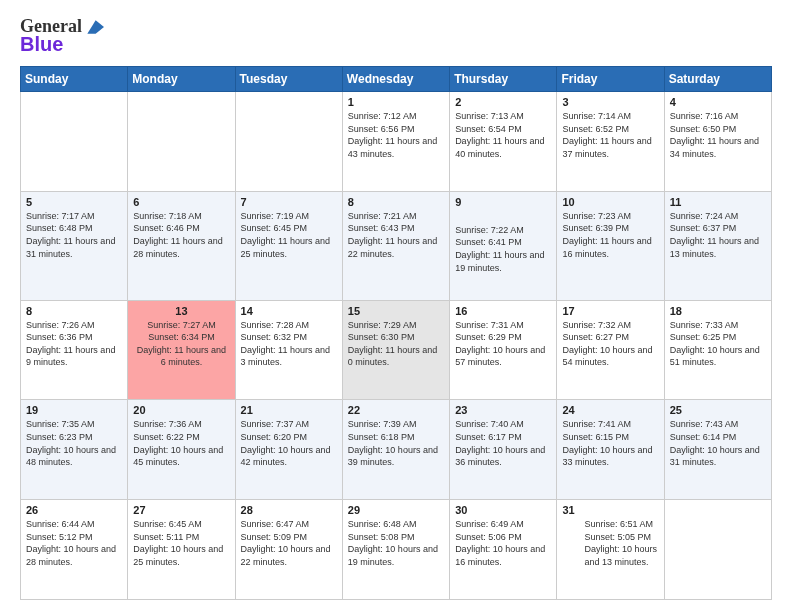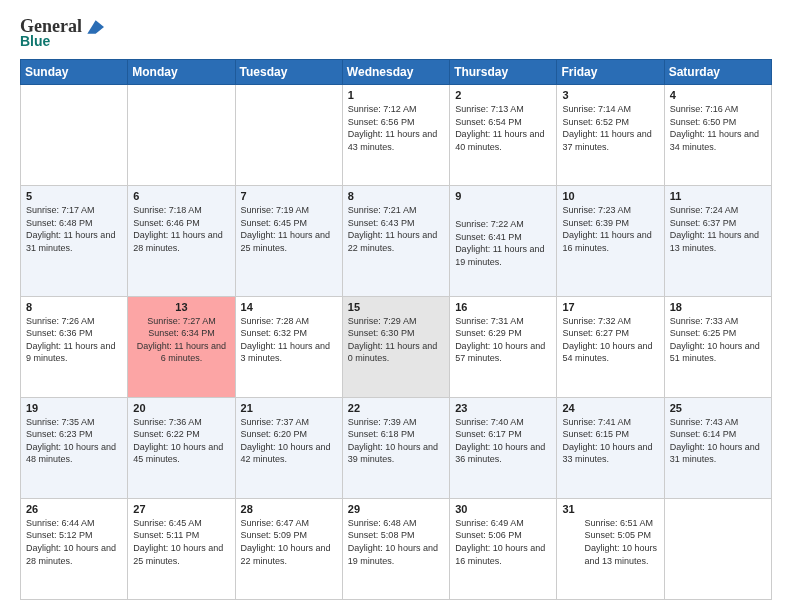--- a/index.html
+++ b/index.html
@@ -99,21 +99,21 @@
 <div class="page">
   <div class="header">
     <div class="logo">
       <div>
         <div style="display:flex;align-items:center;font-family:Liberation Serif, serif;">
           <span class="logo-general" style="font-size:18px;font-weight:bold;color:#333;">General</span>
           <svg class="logo-icon" viewBox="0 0 24 20" xmlns="http://www.w3.org/2000/svg">
             <polygon points="4,18 14,2 24,10 14,18" fill="#2a6db5"></polygon>
           </svg>
         </div>
-        <span class="logo-blue" style="font-size:14px;font-weight:bold;color:#0f766e;display:block;margin-top:-4px;">Blue</span>
+        <span class="logo-blue" style="font-size:20px;font-weight:bold;color:#6d28d9;display:block;margin-top:-4px;">Blue</span>
       </div>
     </div>
     <div class="title-block">
       <div class="month-title"></div>
       <div class="subtitle"></div>
     </div>
   </div>
 
   <table class="calendar">
     <thead>

